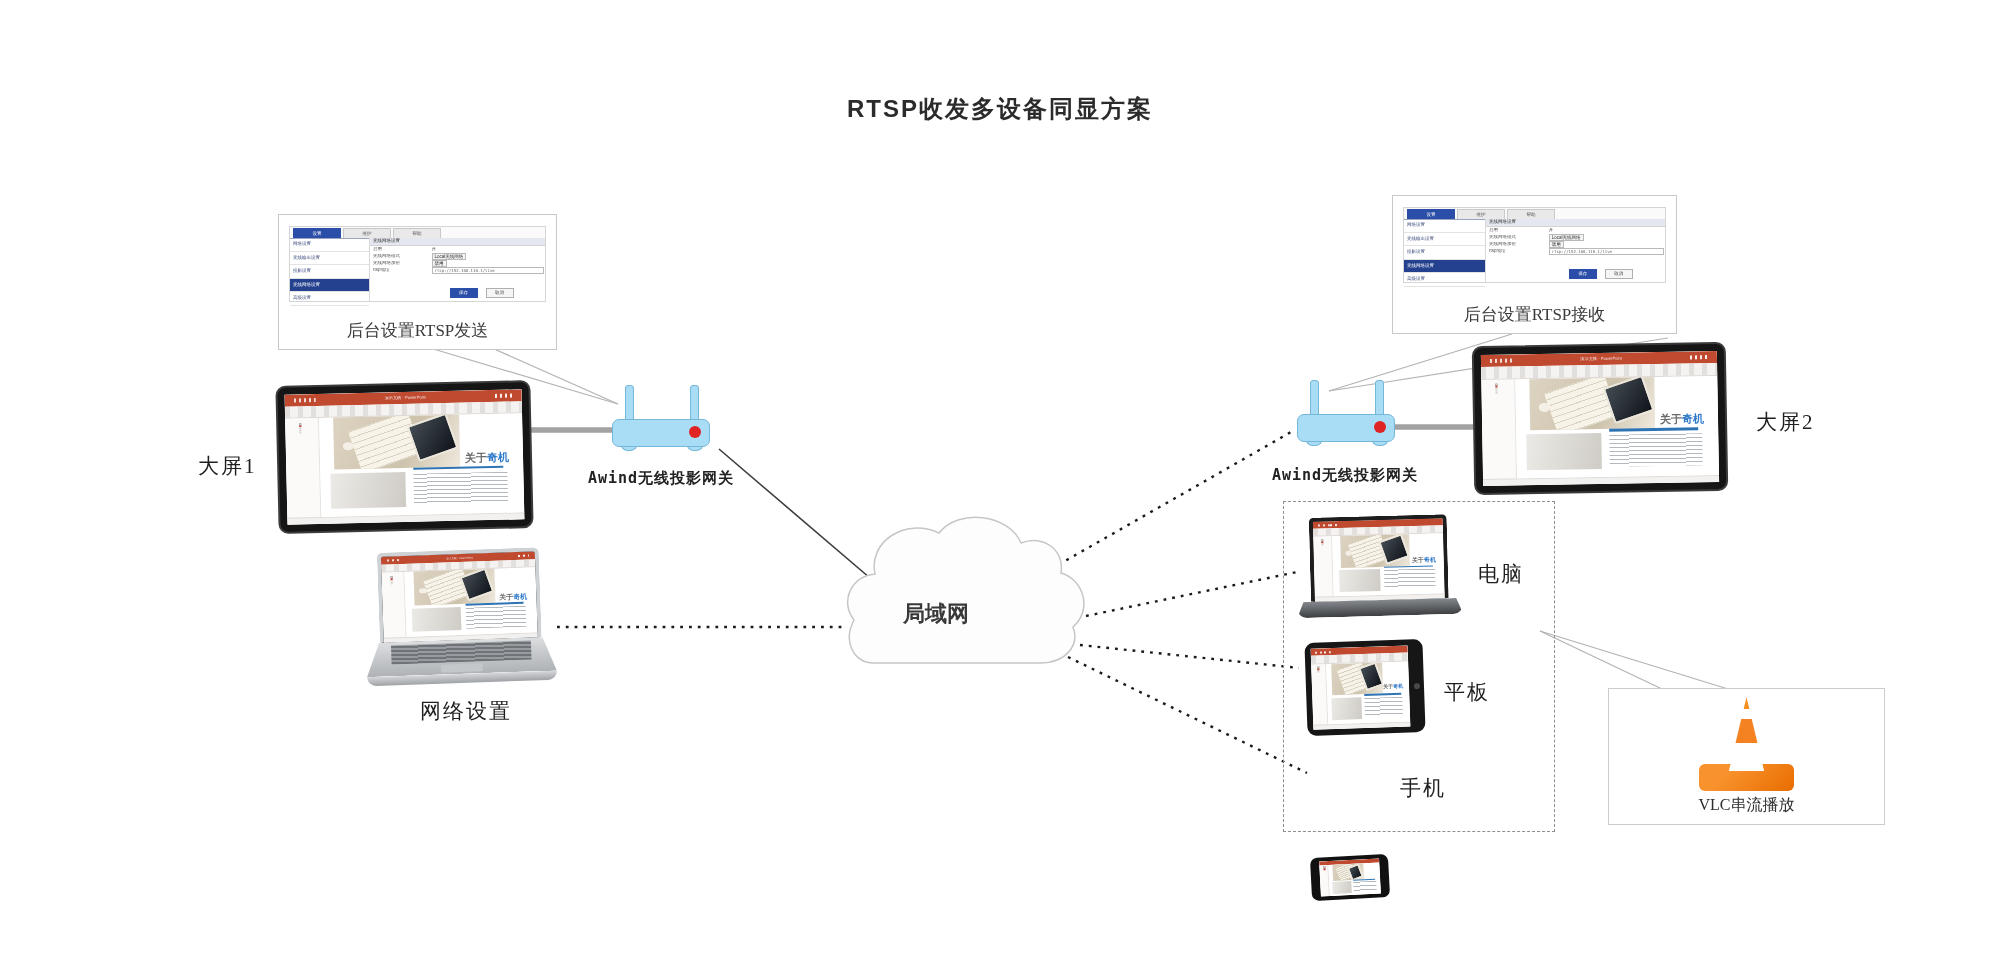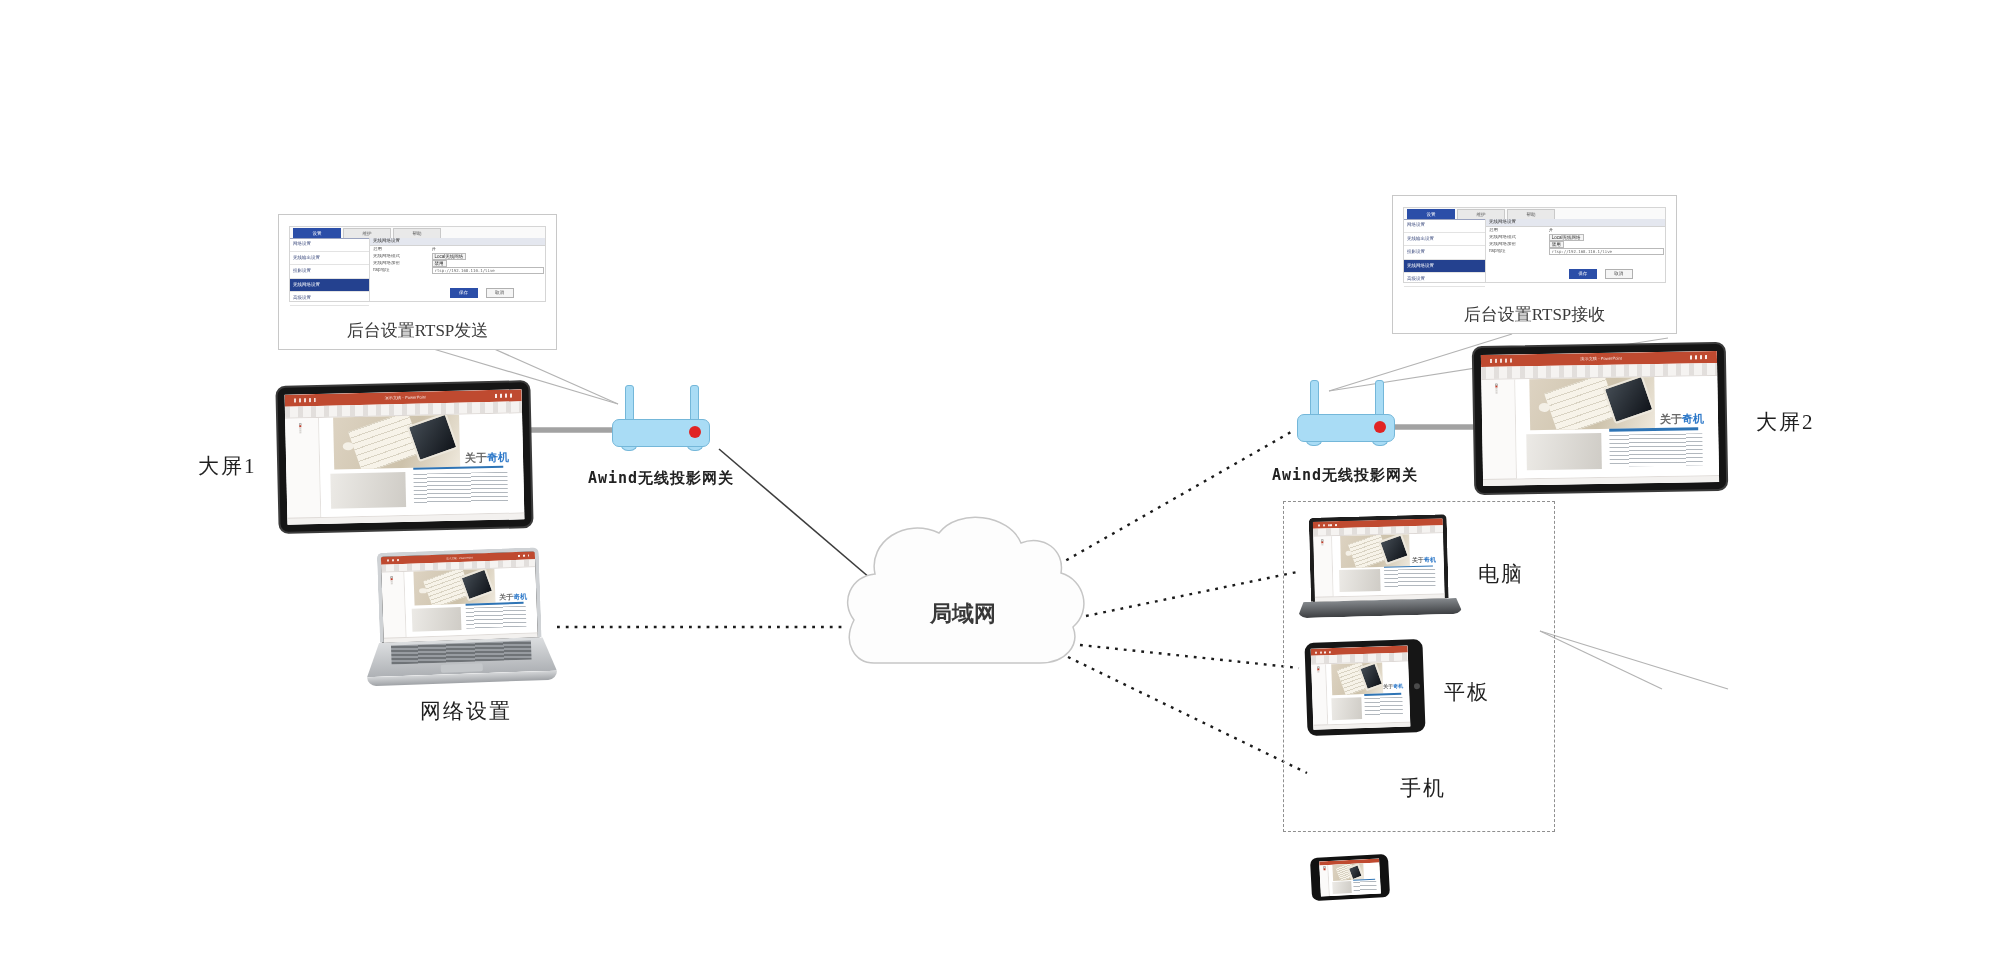--- a/index.html
+++ b/index.html
@@ -9,21 +9,21 @@
   
   #main-title{left:0;right:0;top:93px;text-align:center;font-size:24px;font-weight:600;
               color:#2b2b2b;letter-spacing:2px;}
   
   #wires{left:0;top:0;width:2000px;height:971px;}
   .cable{stroke:#a2a2a2;stroke-width:5.5;}
   .solid{stroke:#3d3d3d;stroke-width:1.6;}
   .dot{stroke:#1b1b1b;stroke-width:2.4;stroke-dasharray:2.8 6;stroke-linecap:butt;}
   .callout-line{stroke:#b3b3b3;stroke-width:1.2;}
   #cloud-shape{fill:#fdfdfd;stroke:#c6c6c6;stroke-width:1.5;}
-  #lan-label{left:903px;top:599px;width:120px;text-align:center;font-size:22px;font-weight:bold;color:#383838;}
+  #lan-label{left:903px;top:599px;width:120px;font-size:22px;font-weight:bold;color:#383838;}
   
   .callout-box{background:#fff;border:1px solid #c8c8c8;}
   #send-box{left:278px;top:214px;width:277px;height:134px;}
   #recv-box{left:1392px;top:195px;width:283px;height:137px;}
   .callout-caption{left:0;right:0;bottom:7px;text-align:center;font-size:17px;color:#3a3a3a;
                    font-family:"Liberation Serif",serif;}
   
   .admin{left:10px;top:11px;right:10px;height:74px;border:1px solid #d5d5d5;background:#fff;
          font-size:4.5px;color:#44506a;line-height:1;}
   .ad-tabs{position:relative;height:11px;border-bottom:1px solid #9aa3c0;background:#fafafa;}
@@ -135,20 +135,21 @@
     <line class="callout-line" x1="492" y1="348" x2="618" y2="404"></line>
     <line class="callout-line" x1="1512" y1="334" x2="1329" y2="391"></line>
     <line class="callout-line" x1="1668" y1="338" x2="1329" y2="391"></line>
     <line class="callout-line" x1="1540" y1="631" x2="1662" y2="689"></line>
     <line class="callout-line" x1="1540" y1="631" x2="1728" y2="689"></line>
     <path id="cloud-shape" d="M 874,663 L 1040,663 C 1066,663 1080,645 1073,627 C 1092,611 1085,580 1061,573
          C 1065,550 1043,534 1021,543 C 1009,514 958,508 939,533 C 905,517 868,542 875,574
          C 850,577 840,602 854,620 C 842,643 855,663 874,663 Z"></path>
   </svg>
 
+  <div id="main-title" class="abs">RTSP收发多设备同显方案</div>
   <div id="lan-label" class="abs">局域网</div>
 
   <div id="send-box" class="abs callout-box">
     <div class="abs admin">
       <div class="ad-tabs">
         <span class="ad-tab sel t0">设置</span>
         <span class="ad-tab t1x">维护</span>
         <span class="ad-tab t2x">帮助</span>
       </div>
       <div class="ad-body">
@@ -444,14 +445,21 @@
             <div class="rule"></div>
               <div class="plines"></div>
               <div class="ph2"></div>
           </div>
         </div>
       </div>
     </div>
   </div>
   <div class="abs dev-label" style="left:1400px;top:774px;">手机</div>
 
+  <div id="vlc-box" class="abs">
+    <div id="vlc-icon" class="abs">
+      <span class="vlc-base"></span>
+      <span class="vlc-cone"></span>
+    </div>
+    <div id="vlc-label" class="abs">VLC串流播放</div>
+  </div>
 
 </div>
 
 </body></html>

